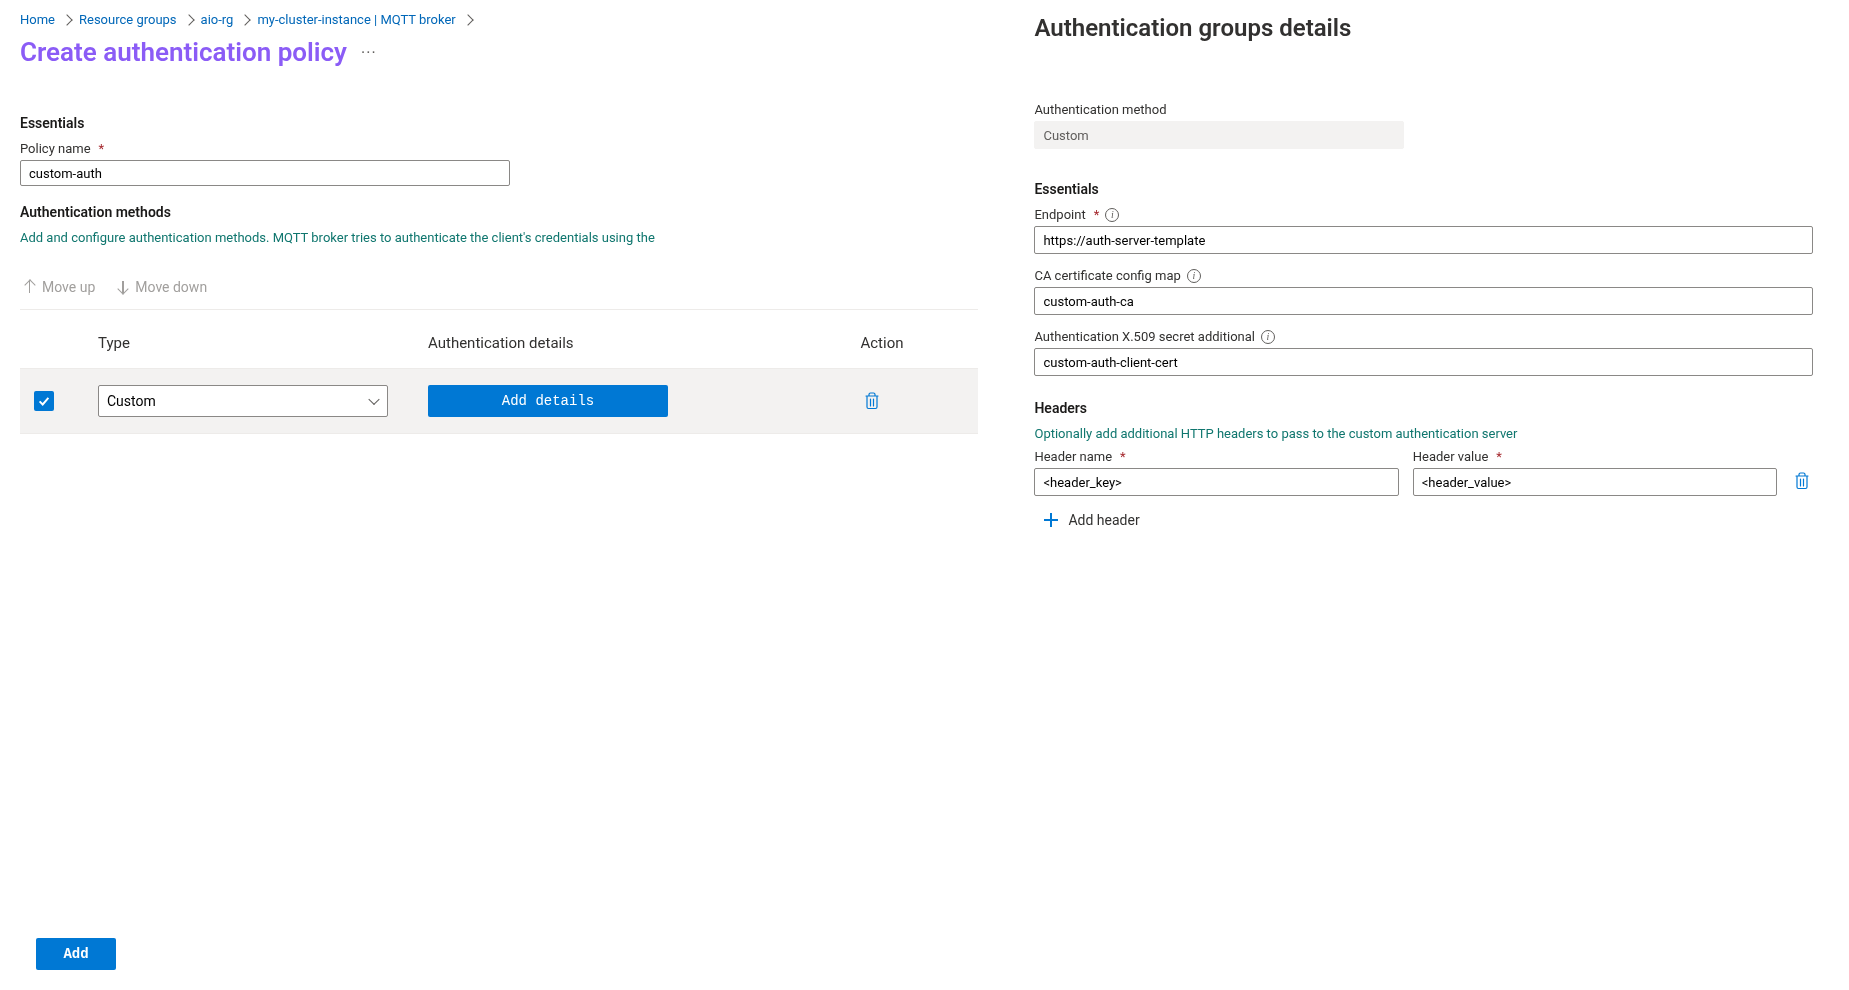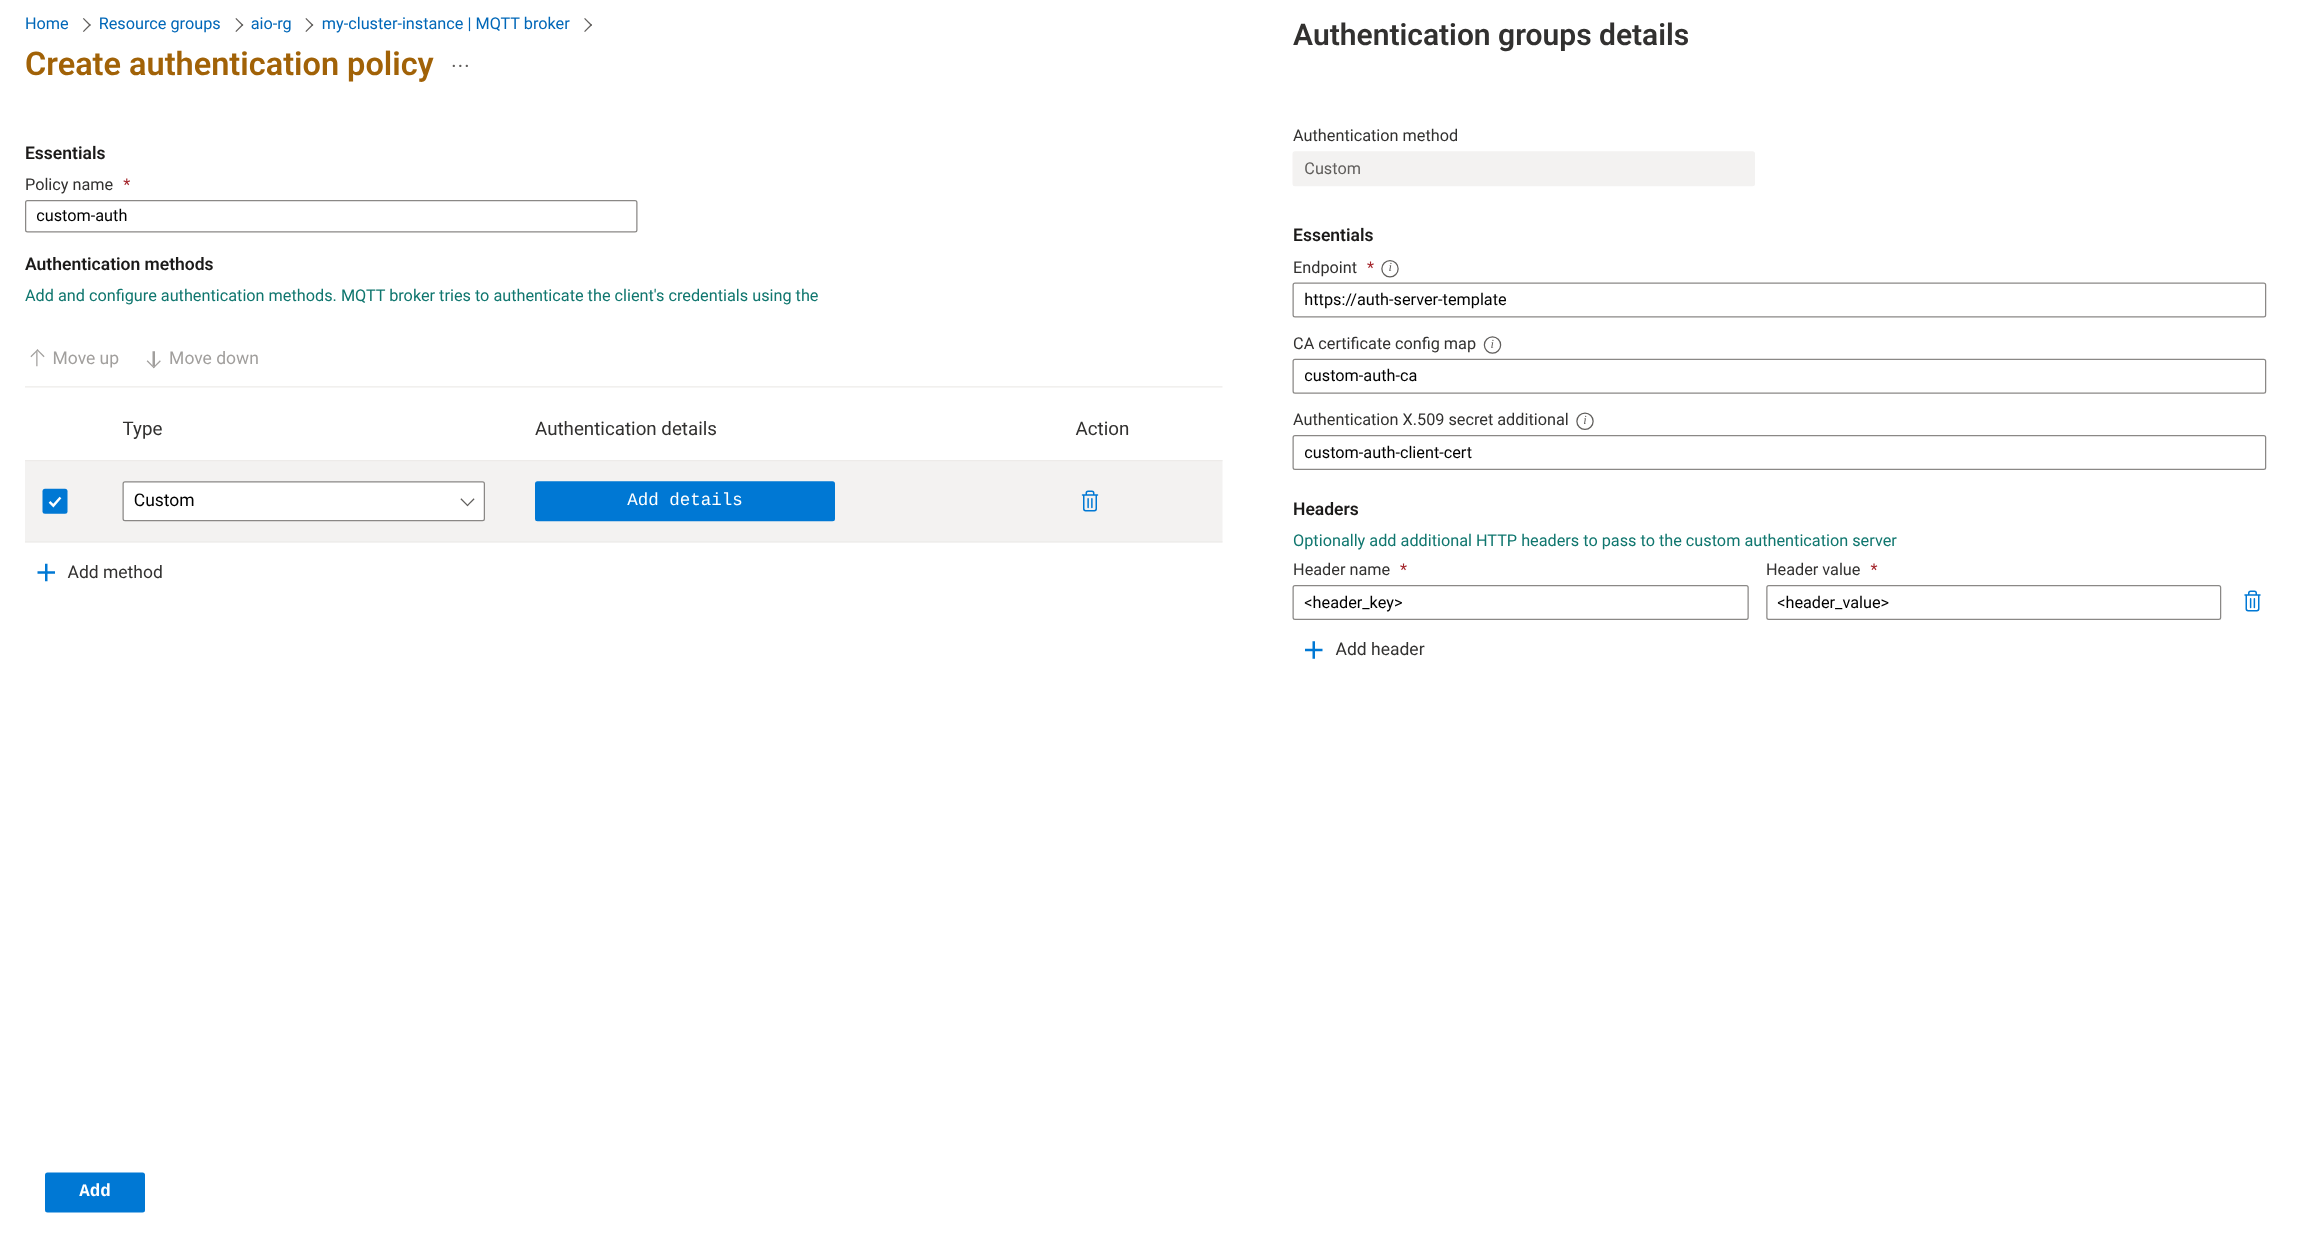--- a/index.html
+++ b/index.html
@@ -49,21 +49,21 @@
     display: inline-block; width: 8px; height: 8px;
     border-right: 1.2px solid #605e5c; border-bottom: 1.2px solid #605e5c;
     transform: rotate(-45deg);
     margin: 0 2px;
   }
 
   .page-title-row { display: flex; align-items: center; gap: 14px; margin-bottom: 30px;}
   .page-title {
     font-size: 26px;
     font-weight: 600;
-    color: #a16207;
+    color: #8b5cf6;
   }
   .title-menu {
     color: #605e5c; letter-spacing: 1px; font-size: 16px;
     cursor: pointer;
   }
 
   .section-label {
     font-weight: 600;
     font-size: 14px;
     color: #1b1a19;
@@ -339,24 +339,20 @@
       </div>
       <div>
         <button class="icon-btn">
           <svg class="trash" viewBox="0 0 16 18">
             <path d="M2 4h12M5 4V2.5A1.5 1.5 0 0 1 6.5 1h3A1.5 1.5 0 0 1 11 2.5V4m2 0v11a1.5 1.5 0 0 1-1.5 1.5h-7A1.5 1.5 0 0 1 3 15V4h10zM6.5 7v7M9.5 7v7" fill="none" stroke="#0078d4" stroke-width="1.2" stroke-linecap="round"></path>
           </svg>
         </button>
       </div>
     </div>
 
-    <div class="add-link">
-      <span class="plus"></span>
-      <span>Add method</span>
-    </div>
 
     <div class="footer-bar">
       <button class="btn-primary">Add</button>
     </div>
   </div>
 
   <div class="right-pane">
     <div class="right-title">Authentication groups details</div>
 
     <div class="field-block">

